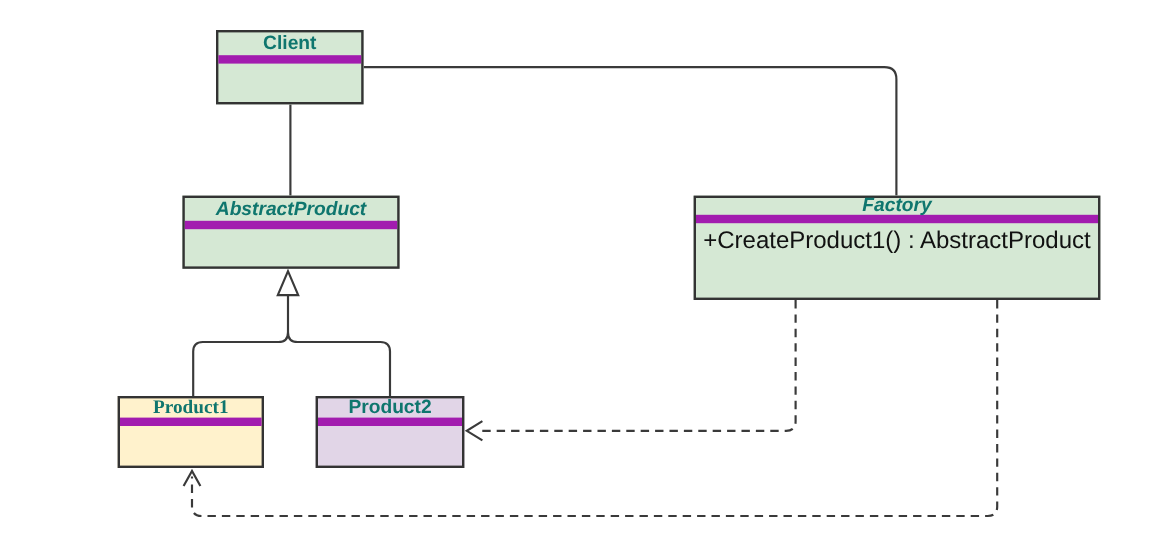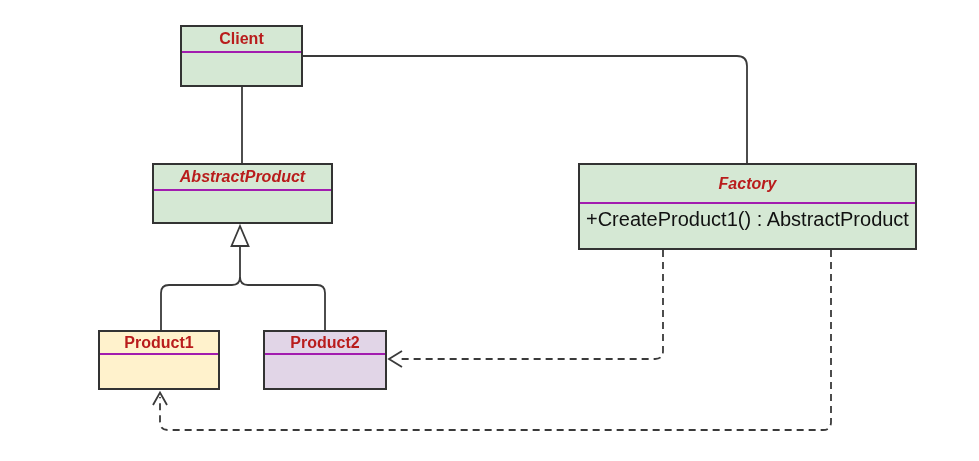--- a/index.html
+++ b/index.html
@@ -12,23 +12,23 @@
   }
   svg.connector-layer{position:absolute;left:0;top:0;}
   .uml-class{
     position:absolute;
     box-sizing:border-box;
     border:2px solid #333333;
     display:flex;flex-direction:column;
   }
   .uml-class .title{
     box-sizing:border-box;
-    border-bottom:2px solid #a21caf;
+    border-bottom:7px solid #a21caf;
     display:flex;align-items:center;justify-content:center;
-    font-weight:bold;font-size:16px;color:#b91c1c;
+    font-weight:bold;font-size:16px;color:#0f766e;
     white-space:nowrap;
   }
   .uml-class.abstract .title{font-style:italic;}
   .uml-class .body{flex:1;}
   .uml-class .methods{
     padding:4px 0 0 6px;
     font-size:20px;line-height:23px;color:#111111;
     white-space:nowrap;
   }
   .fill-green{background:#d5e8d4;}
@@ -63,27 +63,27 @@
     <div class="title" style="height:26px;">Client</div>
     <div class="body"></div>
   </div>
 
   <div class="uml-class abstract fill-green" style="left:152px;top:163px;width:181px;height:61px;">
     <div class="title" style="height:26px;">AbstractProduct</div>
     <div class="body"></div>
   </div>
 
   <div class="uml-class abstract fill-green" style="left:578px;top:163px;width:339px;height:87px;">
-    <div class="title" style="height:39px;">Factory</div>
+    <div class="title" style="height:21px;">Factory</div>
     <div class="body methods">
       <div>+CreateProduct1() : AbstractProduct</div>
     </div>
   </div>
 
-  <div class="uml-class fill-yellow" style="left:98px;top:330px;width:122px;height:60px;">
+  <div class="uml-class fill-yellow" style="left:98px;top:330px;width:122px;height:60px;font-family:Liberation Serif, serif;">
     <div class="title" style="height:23px;">Product1</div>
     <div class="body"></div>
   </div>
 
   <div class="uml-class fill-purple" style="left:263px;top:330px;width:124px;height:60px;">
     <div class="title" style="height:23px;">Product2</div>
     <div class="body"></div>
   </div>
 
 </div>

